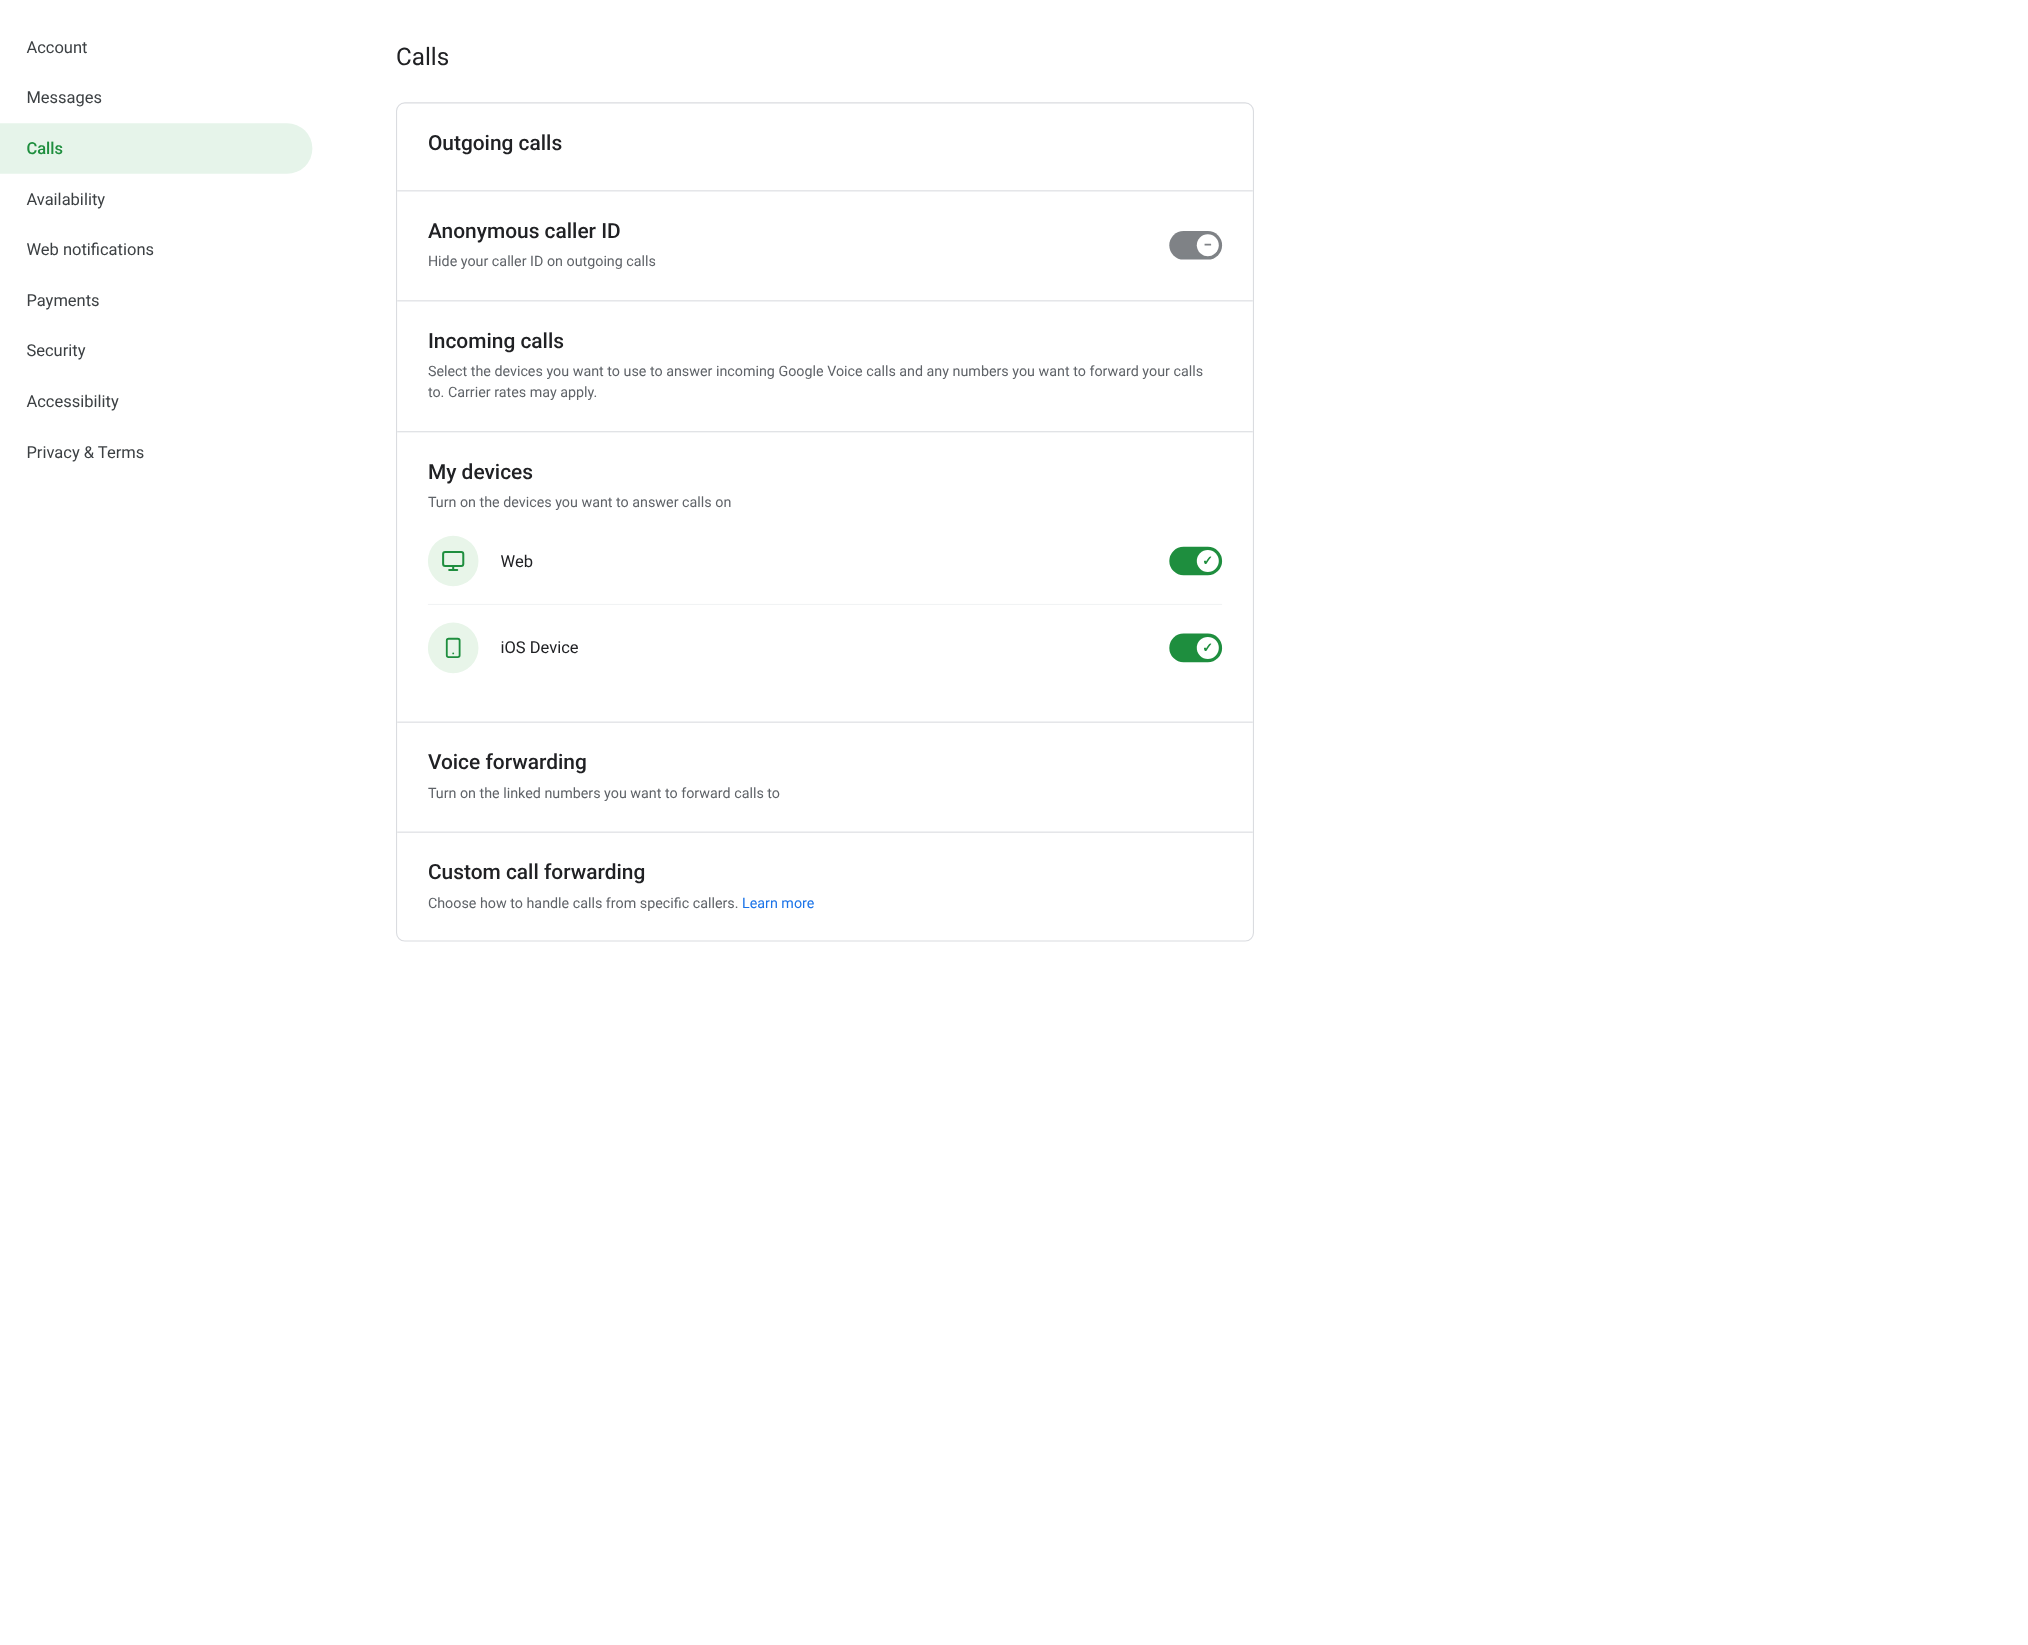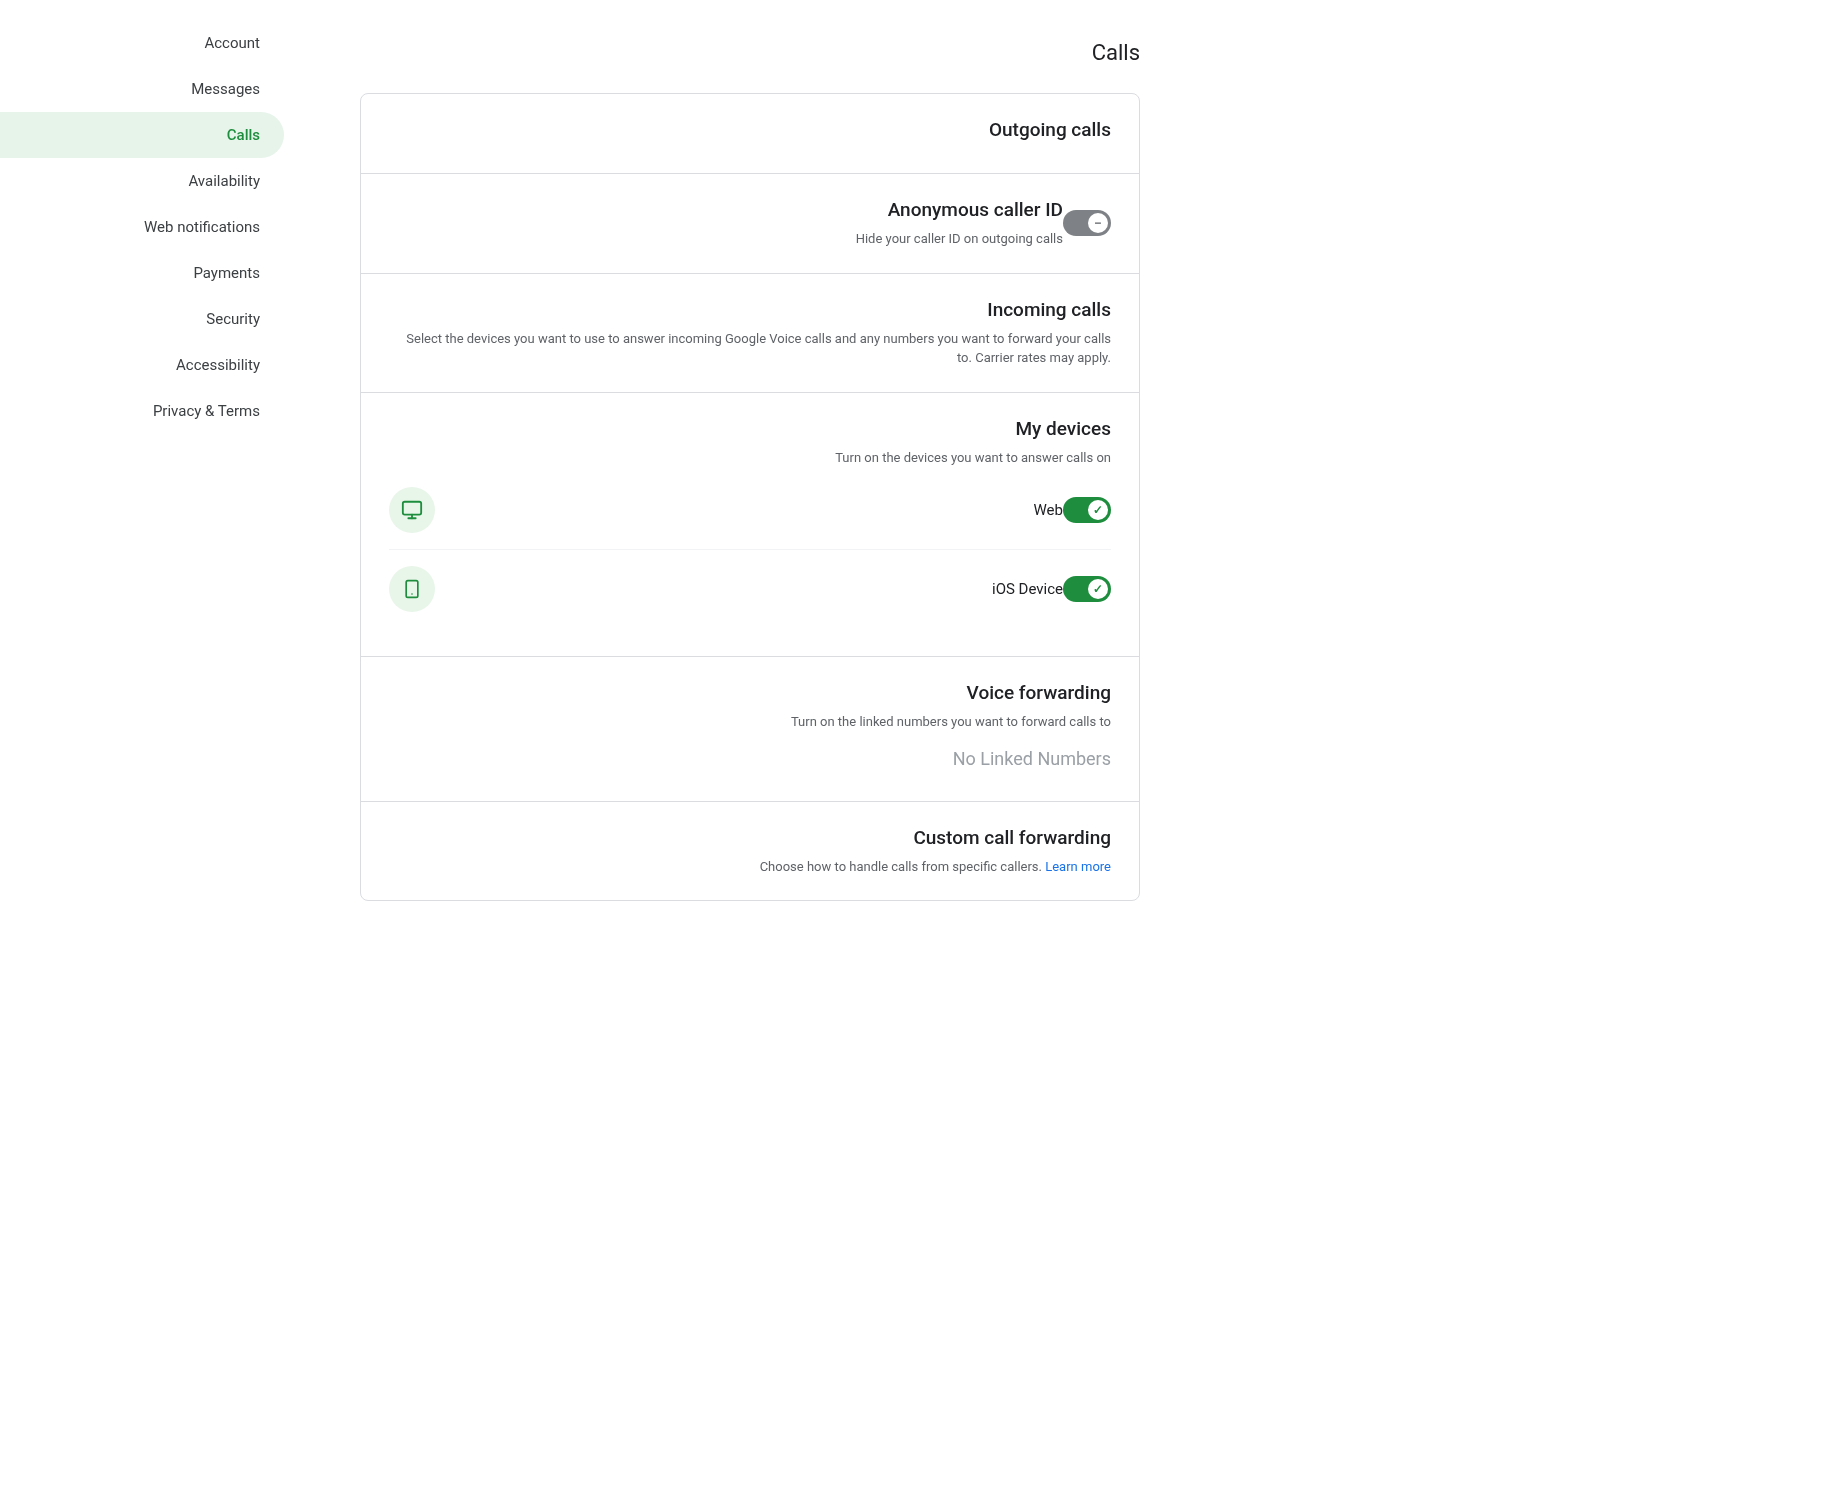--- a/index.html
+++ b/index.html
@@ -5,21 +5,20 @@
     * { box-sizing: border-box; margin: 0; padding: 0; }
     body {
       font-family: 'Google Sans', Roboto, Arial, sans-serif;
       background: #fff;
       color: #202124;
       font-size: 14px;
     }
     .layout {
       display: flex;
       min-height: 100vh;
-      text-align: right;
     }
     
     .sidebar {
       width: 300px;
       padding: 20px 0;
       flex-shrink: 0;
     }
     .sidebar-item {
       display: block;
       padding: 14px 24px;
@@ -247,21 +246,20 @@
             <div class="toggle-track on">
               <div class="toggle-thumb"></div>
             </div>
           </div>
         </div>
       </div>
     </div>
         <div class="section">
       <div class="section-title">Voice forwarding</div>
       <div class="section-desc">Turn on the linked numbers you want to forward calls to</div>
-      <div class="no-linked">No Linked Numbers</div>
     </div>
         <div class="section">
       <div class="section-title">Custom call forwarding</div>
       <div class="section-desc">
         Choose how to handle calls from specific callers. <a href="#">Learn more</a>
       </div>
     </div>
       </div>
   </main>
 </div>

